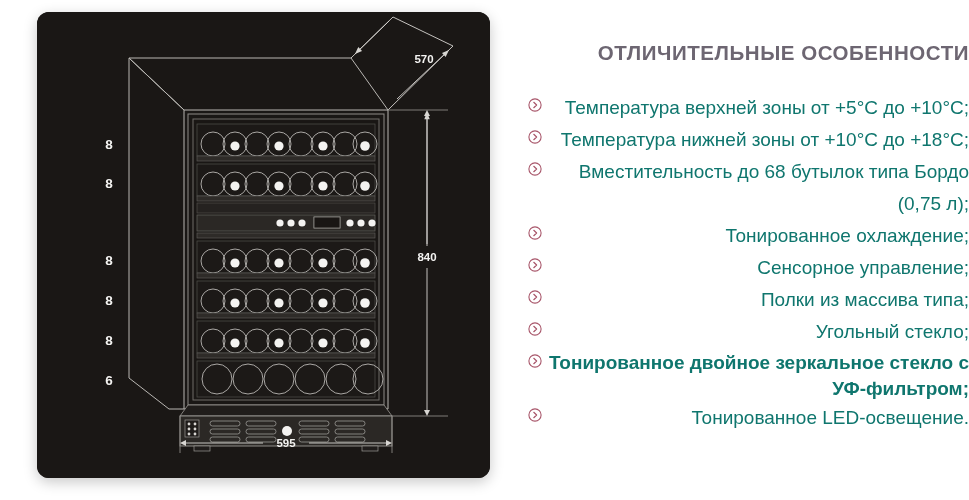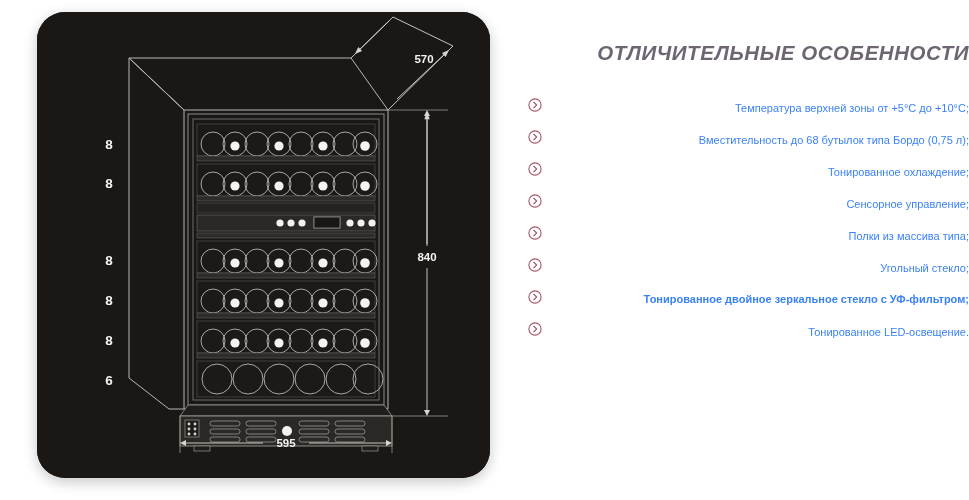--- a/index.html
+++ b/index.html
@@ -22,21 +22,21 @@
   }
 
   
   .drawing-panel {
     position: absolute;
     left: 37px;
     top: 12px;
     width: 453px;
     height: 466px;
     background: #1a1715;
-    border-radius: 28px;
+    border-radius: 12px;
     box-shadow: 0 4px 14px rgba(0,0,0,0.22);
     overflow: hidden;
   }
   .drawing-svg {
     position: absolute;
     left: 0;
     top: 0;
     width: 453px;
     height: 466px;
     display: block;
@@ -57,21 +57,20 @@
     width: 464px;
     text-align: right;
     padding-right: 0px;
     box-sizing: border-box;
     font-size: 20.5px;
     font-weight: bold;
     letter-spacing: 0.55px;
     color: #6d6672;
     line-height: 26px;
     white-space: nowrap;
-    font-style: italic;
   }
 
   .feature-list {
     position: absolute;
     left: 0;
     top: 92px;
     width: 464px;
     margin: 0;
     padding: 0;
     list-style: none;
@@ -89,22 +88,22 @@
     position: absolute;
     left: 23px;
     top: 6px;
     width: 14px;
     height: 14px;
     display: block;
   }
   .feature-text {
     width: 100%;
     text-align: right;
-    font-size: 11px;
-    color: #3b82f6;
+    font-size: 19px;
+    color: #0f766e;
     line-height: 32px;
   }
   .feature-item.two-line .feature-text {
     line-height: 26px;
     padding-top: 2px;
     font-weight: bold;
   }
 </style>
 </head>
 <body>
@@ -366,20 +365,29 @@
       <li class="feature-item">
         <span class="feature-icon">
           <svg viewBox="0 0 14 14" width="14" height="14">
             <circle cx="7" cy="7" r="6.1" fill="none" stroke="#a8566a" stroke-width="1.1"></circle>
             <path d="M5.8 4.3 L8.6 7 L5.8 9.7" fill="none" stroke="#a8566a" stroke-width="1.2" stroke-linecap="round" stroke-linejoin="round"></path>
           </svg>
         </span>
         <span class="feature-text">Температура верхней зоны от +5°C до +10°C;</span>
       </li>
 
+      <li class="feature-item">
+        <span class="feature-icon">
+          <svg viewBox="0 0 14 14" width="14" height="14">
+            <circle cx="7" cy="7" r="6.1" fill="none" stroke="#a8566a" stroke-width="1.1"></circle>
+            <path d="M5.8 4.3 L8.6 7 L5.8 9.7" fill="none" stroke="#a8566a" stroke-width="1.2" stroke-linecap="round" stroke-linejoin="round"></path>
+          </svg>
+        </span>
+        <span class="feature-text">Температура нижней зоны от +10°C до +18°C;</span>
+      </li>
 
       <li class="feature-item">
         <span class="feature-icon">
           <svg viewBox="0 0 14 14" width="14" height="14">
             <circle cx="7" cy="7" r="6.1" fill="none" stroke="#a8566a" stroke-width="1.1"></circle>
             <path d="M5.8 4.3 L8.6 7 L5.8 9.7" fill="none" stroke="#a8566a" stroke-width="1.2" stroke-linecap="round" stroke-linejoin="round"></path>
           </svg>
         </span>
         <span class="feature-text">Вместительность до 68 бутылок типа Бордо (0,75 л);</span>
       </li>

